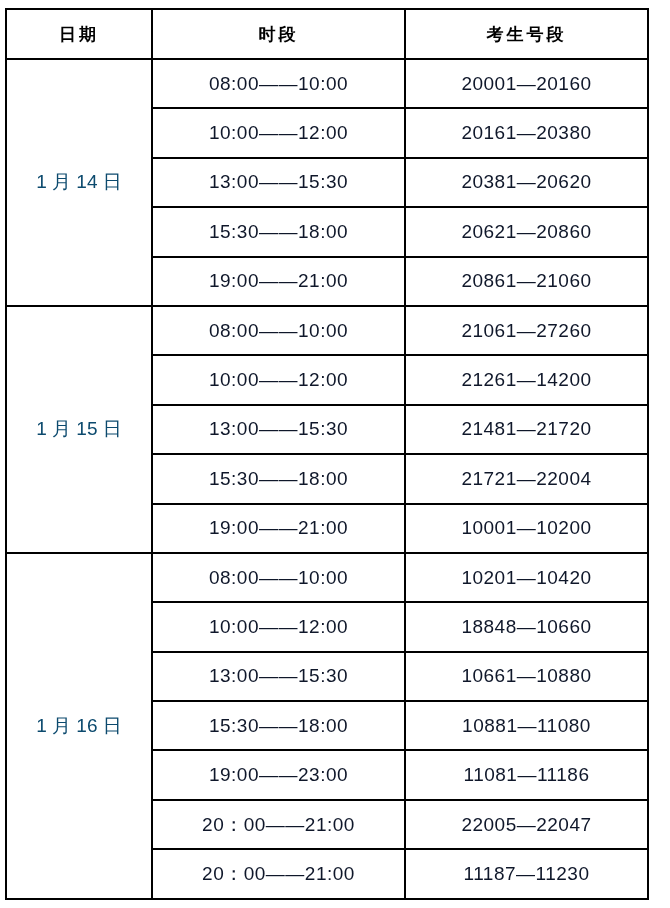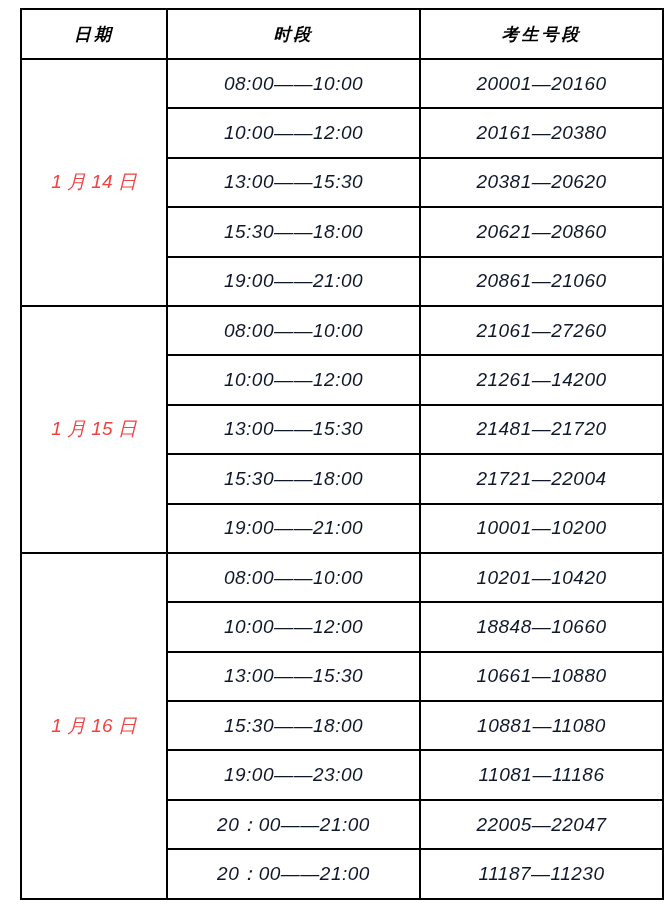--- a/index.html
+++ b/index.html
@@ -5,22 +5,21 @@
   * { box-sizing: border-box; }
   html, body {
     margin: 0;
     padding: 0;
     background: #ffffff;
     width: 670px;
     height: 908px;
     font-family: "Liberation Sans", "DejaVu Sans", sans-serif;
   }
   .page {
-    padding: 8px 0 0 20px;
-    font-style: italic;
+    padding: 8px 0 0 5px;
   }
   table.schedule {
     border-collapse: collapse;
     table-layout: fixed;
     width: 642px;
   }
   table.schedule col.c-date  { width: 146px; }
   table.schedule col.c-time  { width: 253px; }
   table.schedule col.c-range { width: 243px; }
   table.schedule th,
@@ -34,21 +33,21 @@
   }
   table.schedule thead tr { height: 50px; }
   table.schedule tbody tr { height: 49.4px; }
   th.hdr {
     font-weight: bold;
     color: #000000;
     font-size: 17px;
     letter-spacing: 3px;
   }
   td.date-cell {
-    color: #ef4444;
+    color: #0c4a6e;
     font-size: 19px;
   }
   td.time-cell,
   td.range-cell {
     color: #0f172a;
     font-size: 19px;
     letter-spacing: 0.5px;
   }
 </style>
 </head>

